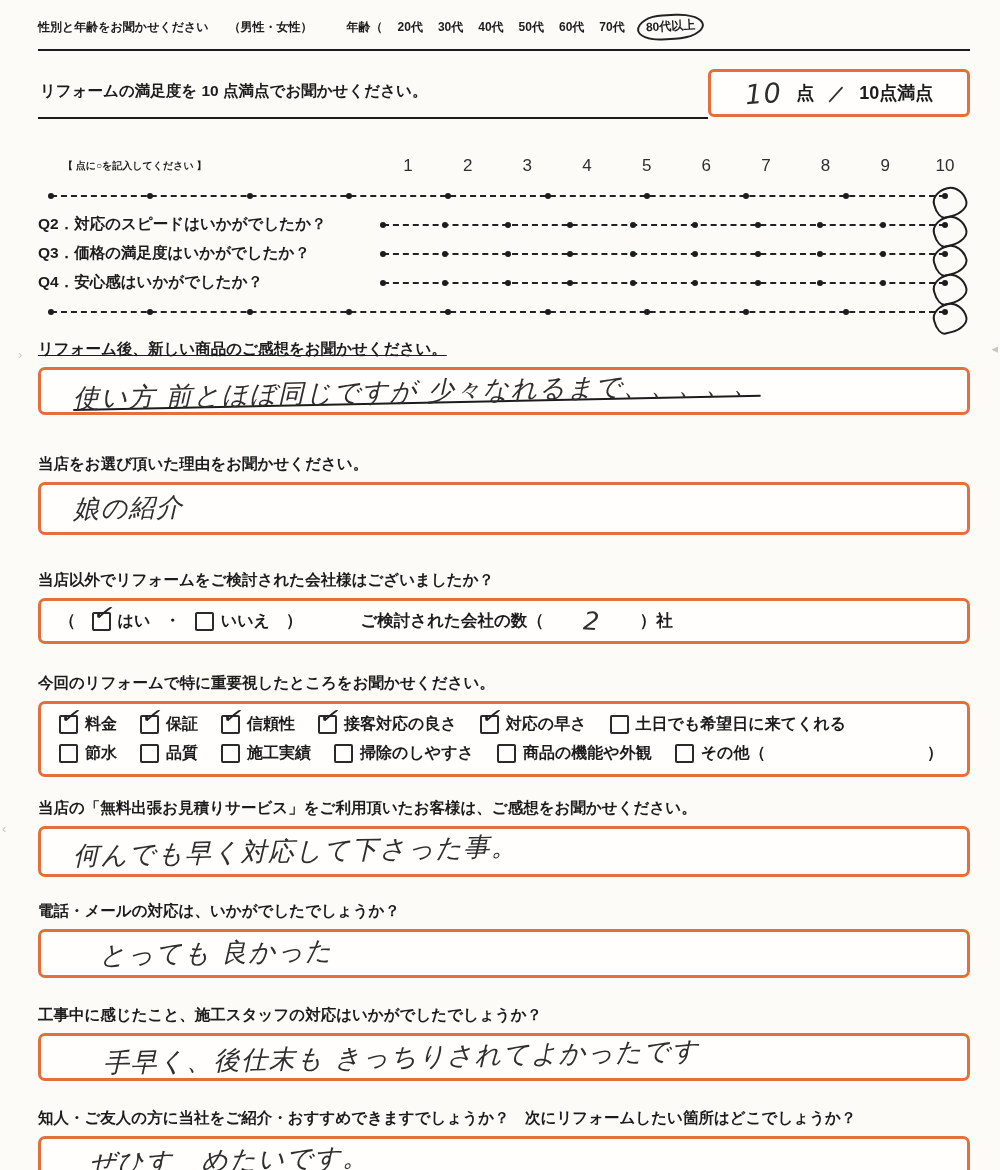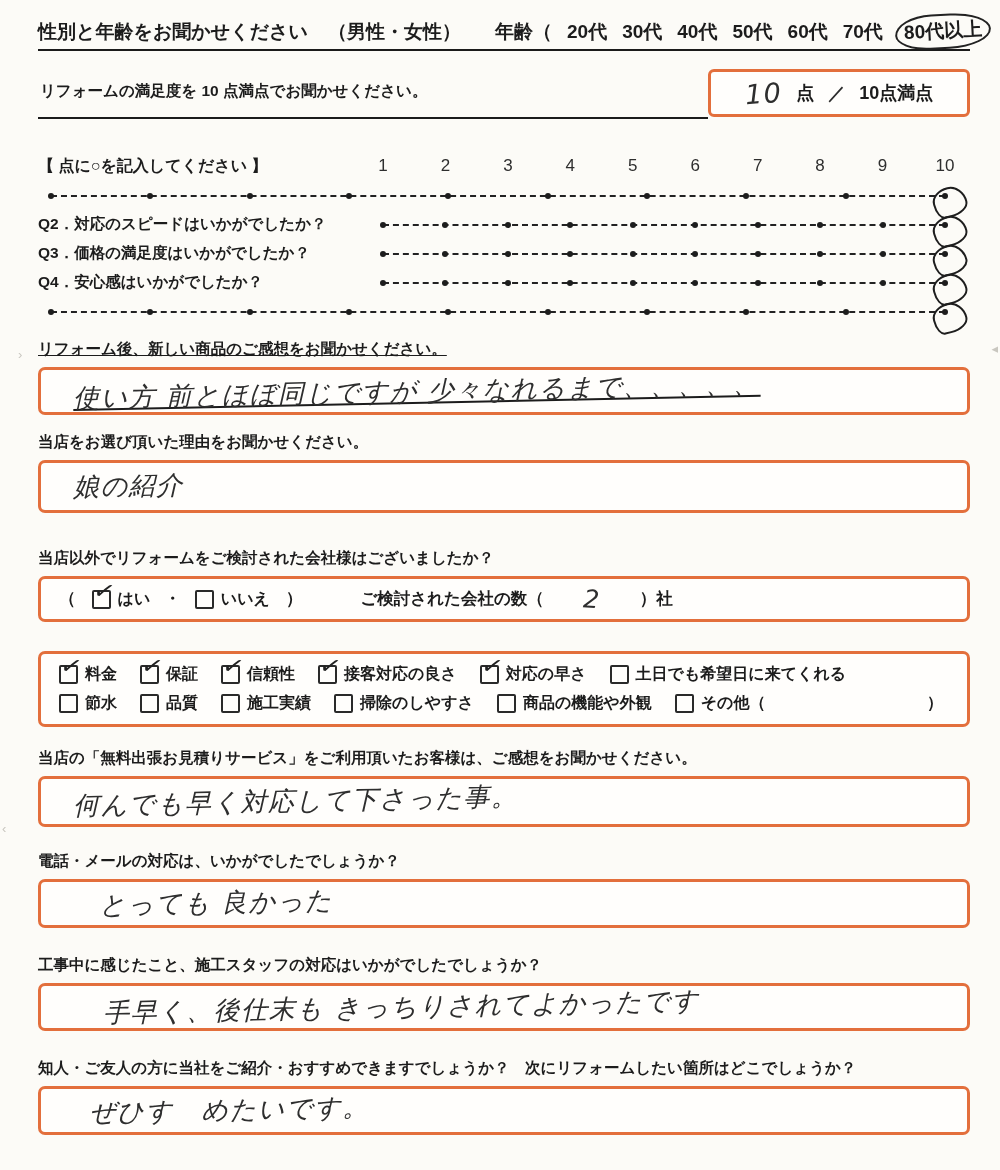--- a/index.html
+++ b/index.html
@@ -9,22 +9,22 @@
     font-family:"Liberation Sans","DejaVu Sans",sans-serif;
     color:#1c1c1c;
     position:relative;
     overflow:hidden;
   }
   .page{position:relative;padding:14px 30px 0 38px;}
 
   
   .hdr{
     display:flex;align-items:center;white-space:nowrap;
-    font-weight:bold;font-size:19px;
-    border-bottom:2.5px solid #1b1b1b;
+    font-weight:bold;font-size:12px;
+    padding-bottom:9px;border-bottom:2.5px solid #1b1b1b;
   }
   .hdr .gap-s{margin-left:20px;}
   .hdr .gap-m{margin-left:34px;}
   .age-opt{margin-left:15px;}
   .age-opt:first-of-type{margin-left:2px;}
   .hand-ellipse{
     display:inline-block;margin-left:12px;padding:2px 7px 3px 7px;
     border:2.2px solid #222;
     border-radius:48% 52% 55% 45% / 70% 60% 65% 55%;
     transform:rotate(-3deg);
@@ -53,21 +53,21 @@
     font-style:italic;font-weight:400;color:#2e2e2e;
     letter-spacing:1.5px;white-space:nowrap;
   }
   .hand-score{font-size:27px;transform:rotate(-4deg);}
 
   
   .rate{margin-top:20px;}
   .rate-row{display:flex;align-items:center;height:25px;margin-top:4px;}
   .rate-row.hdr-row{height:26px;margin-top:0;}
   .rate-q{width:332px;font-weight:bold;font-size:15.5px;white-space:nowrap;}
-  .rate-instr{width:332px;font-weight:bold;font-size:16px;white-space:nowrap;}
+  .rate-instr{width:332px;font-weight:bold;font-size:10px;white-space:nowrap;margin-left:25px;}
   .scale{flex:1;display:flex;justify-content:space-between;position:relative;margin-right:12px;}
   .scale .cell{width:26px;display:flex;justify-content:center;align-items:center;position:relative;}
   .num{font-size:17px;color:#2e2e2e;}
   .scale.dotted::before{
     content:"";position:absolute;left:13px;right:13px;top:50%;
     border-top:2px dashed #222;transform:translateY(-1px);
   }
   .dot{width:6px;height:6px;border-radius:50%;background:#1d1d1d;position:relative;z-index:1;}
   .sel-circle{
     position:absolute;z-index:2;
@@ -368,21 +368,21 @@
     </div>
   </div>
 
   <div class="section" style="margin-top:15px;text-decoration:underline;">
     <div class="sec-label">リフォーム後、新しい商品のご感想をお聞かせください。</div>
     <div class="sec-box" style="height:48px;">
       <span class="hand ans">使い方 前とほぼ同じですが 少々なれるまで、、、、、</span>
     </div>
   </div>
 
-  <div class="section" style="margin-top:17px;">
+  <div class="section" style="margin-top:39px;">
     <div class="sec-label">当店をお選び頂いた理由をお聞かせください。</div>
     <div class="sec-box" style="height:53px;">
       <span class="hand ans">娘の紹介</span>
     </div>
   </div>
 
   <div class="section" style="margin-top:35px;">
     <div class="sec-label">当店以外でリフォームをご検討された会社様はございましたか？</div>
     <div class="sec-box" style="height:46px;">
       <div class="comp-line">
@@ -400,20 +400,21 @@
         </span>
         <span style="margin-left:16px;">）</span>
         <span class="sp2">ご検討された会社の数（</span>
         <span class="hand hand-count">2</span>
         <span>）社</span>
       </div>
     </div>
   </div>
 
   <div class="section" style="margin-top:29px;">
+    <div class="sec-label">今回のリフォームで特に重要視したところをお聞かせください。</div>
     <div class="sec-box prio-box" style="height:76px;">
       <div class="prio-row">
         <span class="cb-item">
           <span class="cb checked">
               <span class="tick">✓</span>
             </span>
           <span class="cb-label">料金</span>
         </span>
         <span class="cb-item">
           <span class="cb checked">

